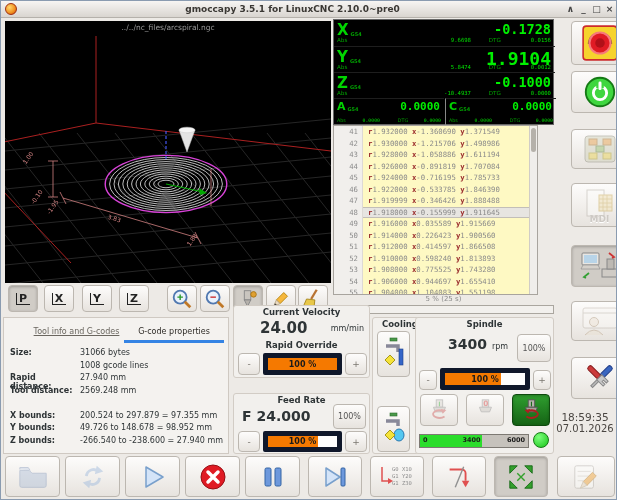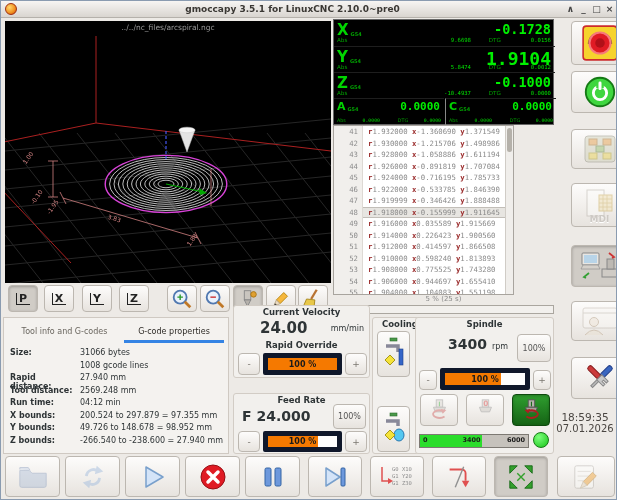--- a/index.html
+++ b/index.html
@@ -43,22 +43,22 @@
   .dro-row{position:absolute;overflow:hidden;}
   .dro-row+ .dro-row{border-top:1px solid #1e1e1e;}
   .dro-letter{position:absolute;left:3px;top:1px;font-weight:bold;color:#00d400;}
   .dro-sys{font-size:5px;color:#00a000;margin-left:2px;vertical-align:-1px;}
   .dro-main{position:absolute;right:4px;top:1px;font-weight:bold;color:#00f000;
     font-family:"DejaVu Sans Mono",monospace;}
   .dro-sub{position:absolute;left:0;right:0;bottom:1px;height:8px;color:#00a000;}
   .dro-sub span{position:absolute;font-size:5.6px;}
   .dro-sub .dv{color:#00e000;font-family:"DejaVu Sans Mono",monospace;}
   
-  #gcode{position:absolute;left:332px;top:124px;width:181px;height:170px;
-    background:#ffffff;border:1px solid #a8a49e;box-sizing:border-box;overflow:hidden;}
+  #gcode{position:absolute;left:332px;top:124px;width:205px;height:170px;
+    background:#fef9c3;border:1px solid #a8a49e;box-sizing:border-box;overflow:hidden;}
   .gc-row{display:flex;height:11.5px;line-height:11.5px;
     font-family:"DejaVu Sans Mono",monospace;font-size:7.3px;}
   .gc-num{width:24px;text-align:right;padding-right:4px;background:#f1efec;
     color:#8c8c8c;border-right:1px solid #ddd9d4;flex:none;}
   .gc-code{padding-left:5px;color:#8a8a8a;white-space:nowrap;}
   .gc-code b{color:#9c2f2f;font-weight:bold;}
   .gc-cur{background:#e7e5e1;box-shadow:inset 0 0 0 1px #c2beb8;}
   #gc-scroll{position:absolute;right:0;top:0;bottom:0;width:7px;background:#f0eeeb;
     border-left:1px solid #d0ccc6;}
   #gc-thumb{position:absolute;left:1px;right:1px;top:2px;height:24px;background:#b5b1aa;border-radius:3px;}
@@ -71,21 +71,21 @@
   
   .rc-btn{left:570px;width:57px;}
   #clock{position:absolute;left:553px;top:410px;width:62px;text-align:center;color:#4a4642;}
   #clock .t{font-size:10.5px;} #clock .d{font-size:10px;}
   
   #notebook{position:absolute;left:2px;top:316px;width:226px;height:137px;
     background:#f4f2ef;border:1px solid #cfc9c2;box-sizing:border-box;}
   .tab{position:absolute;top:4px;height:18px;font-size:8px;color:#6a665f;
     display:flex;align-items:center;justify-content:center;}
   .tab.active{color:#2d2a26;border-bottom:3px solid #3584e4;font-weight:normal;}
-  #tab0{left:8px;width:105px;} #tab1{left:120px;width:100px;}
+  #tab0{left:20px;width:105px;text-decoration:underline;} #tab1{left:120px;width:100px;}
   .prop-row{position:absolute;left:6px;right:4px;height:12.5px;display:flex;font-size:8px;color:#2e3436;}
   .prop-row .pl{width:70px;font-weight:bold;flex:none;}
   .prop-row .pv{white-space:nowrap;}
   
   .frame{position:absolute;border:1px solid #d2ccc5;border-radius:3px;background:#f2f0ed;box-sizing:border-box;}
   .frame-title{position:absolute;top:1px;left:0;width:100%;text-align:center;
     font-weight:bold;font-size:8.5px;color:#2e3436;}
   .bigval{position:absolute;font-weight:bold;color:#2e3436;}
   .unit{position:absolute;font-size:8px;color:#2e3436;}
   .slider{position:absolute;border:5px solid #0f172a;background:#fdfdfd;
@@ -441,24 +441,20 @@
       <span class="pv">1008 gcode lines</span>
     </div>
     <div class="prop-row" style="top:55px">
       <span class="pl">Rapid distance:</span>
       <span class="pv">27.940 mm</span>
     </div>
     <div class="prop-row" style="top:67.5px">
       <span class="pl">Tool distance:</span>
       <span class="pv">2569.248 mm</span>
     </div>
-    <div class="prop-row" style="top:80px">
-      <span class="pl">Run time:</span>
-      <span class="pv">04:12 min</span>
-    </div>
     <div class="prop-row" style="top:92.5px">
       <span class="pl">X bounds:</span>
       <span class="pv">200.524 to 297.879 = 97.355 mm</span>
     </div>
     <div class="prop-row" style="top:105px">
       <span class="pl">Y bounds:</span>
       <span class="pv">49.726 to 148.678 = 98.952 mm</span>
     </div>
     <div class="prop-row" style="top:117.5px">
       <span class="pl">Z bounds:</span>

